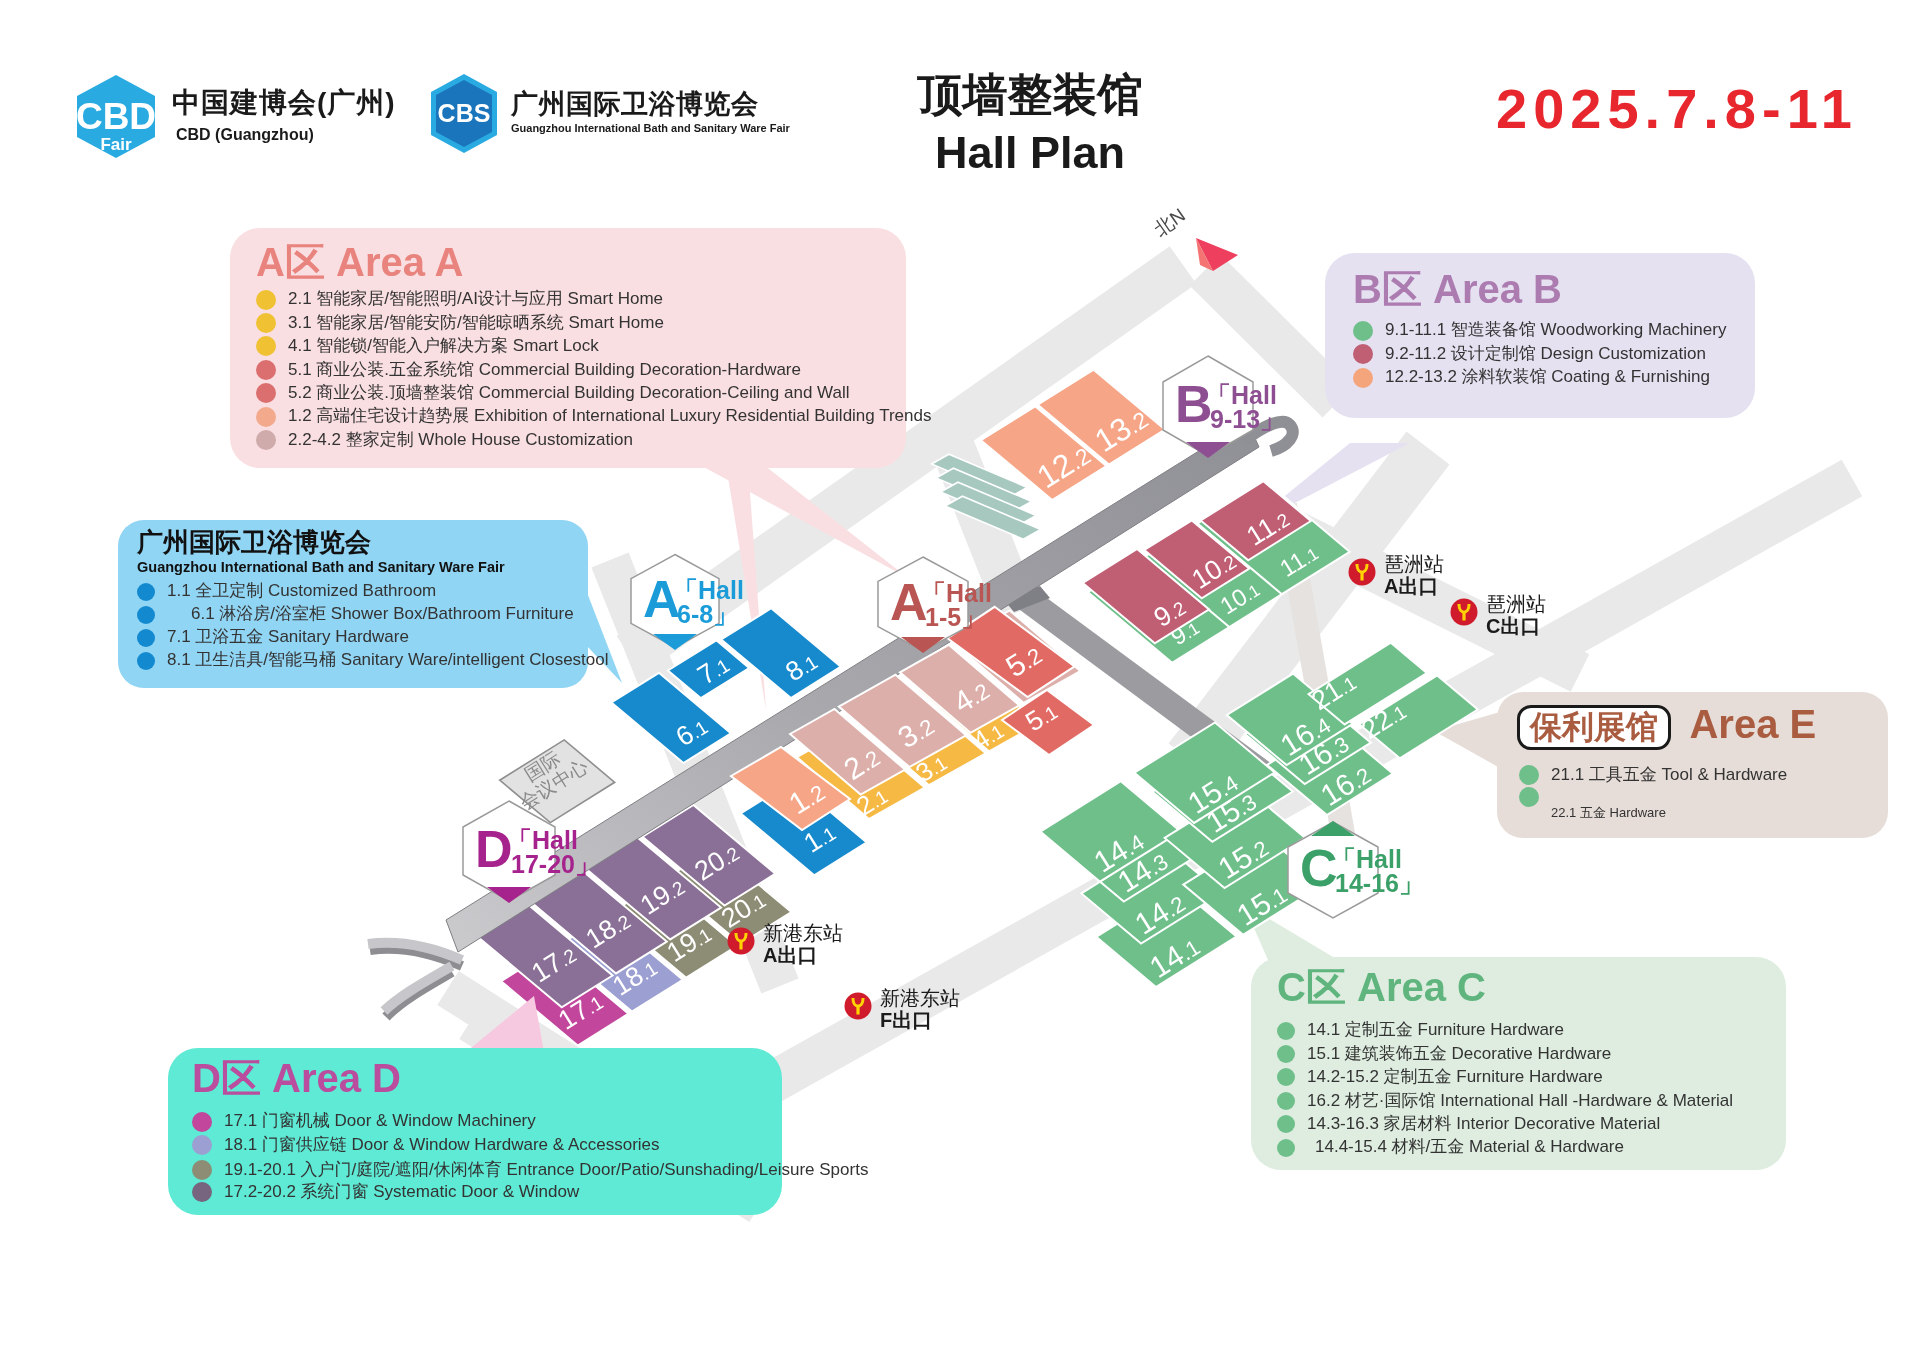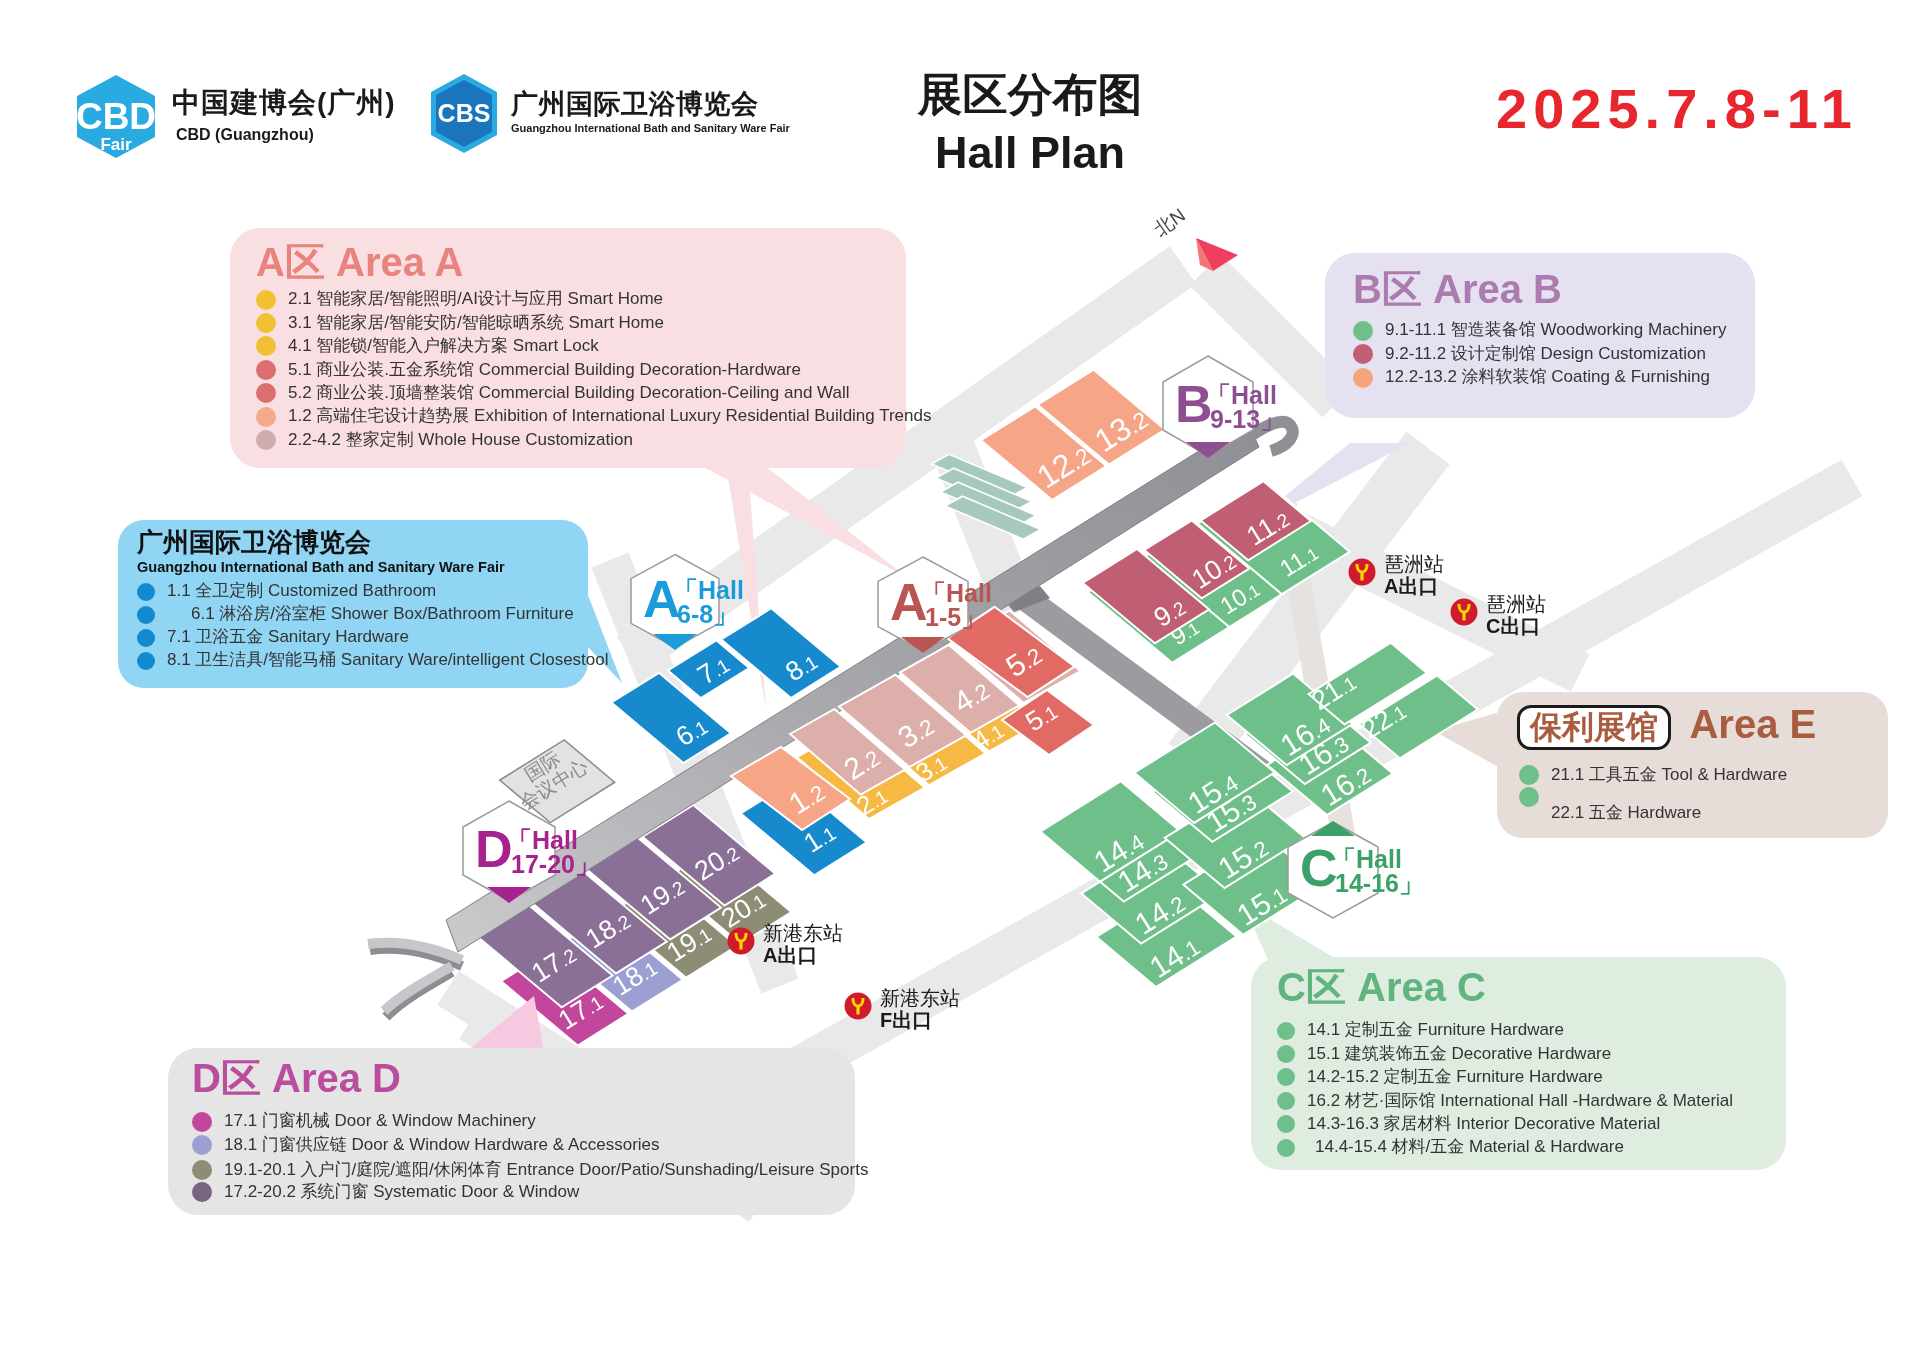--- a/index.html
+++ b/index.html
@@ -348,21 +348,21 @@
 <div style="position:absolute;left:20px;top:10px;">
 <span style="display:inline-block;border:3px solid #1a1a1a;border-radius:14px;background:#fff;padding:2px 10px;font-size:32px;font-weight:bold;color:#a95c3f;">保利展馆</span>
 <span style="font-size:40px;font-weight:bold;color:#a95c3f;margin-left:14px;">Area E</span></div>
 <div style="position:absolute;left:22px;top:72px;">
 <div style="display:flex;align-items:center;height:22px;">
         <span style="flex:0 0 auto;width:20px;height:20px;border-radius:50%;background:#6fbf8b;margin-right:12px;"></span>
         <span style="font-size:17px;color:#333;white-space:nowrap;">21.1 工具五金 Tool &amp; Hardware</span>
       </div>
 <div style="display:flex;align-items:center;height:22px;">
         <span style="flex:0 0 auto;width:20px;height:20px;border-radius:50%;background:#6fbf8b;margin-right:12px;"></span>
-        <span style="font-size:17px;color:#333;white-space:nowrap;margin-top:33px;">22.1 五金 Hardware</span>
+        <span style="font-size:13px;color:#333;white-space:nowrap;margin-top:33px;">22.1 五金 Hardware</span>
       </div>
 </div>
   </div>
 
 <div style="position:absolute;left:1251px;top:957px;width:535px;height:213px;background:#deede0;border-radius:30px;">
 <div style="position:absolute;left:26px;top:8px;font-size:40px;font-weight:bold;color:#5fb57d;">C区 Area C</div>
 <div style="position:absolute;left:26px;top:62px;">
 <div style="display:flex;align-items:center;height:23.4px;">
         <span style="flex:0 0 auto;width:18px;height:18px;border-radius:50%;background:#6fbf8b;margin-right:12px;"></span>
         <span style="font-size:17px;color:#333;white-space:nowrap;">14.1 定制五金 Furniture Hardware</span>
@@ -383,21 +383,21 @@
         <span style="flex:0 0 auto;width:18px;height:18px;border-radius:50%;background:#6fbf8b;margin-right:12px;"></span>
         <span style="font-size:17px;color:#333;white-space:nowrap;">14.3-16.3 家居材料 Interior Decorative Material</span>
       </div>
 <div style="display:flex;align-items:center;height:23.4px;gap:8px;">
         <span style="flex:0 0 auto;width:18px;height:18px;border-radius:50%;background:#6fbf8b;margin-right:12px;"></span>
         <span style="font-size:17px;color:#333;white-space:nowrap;">14.4-15.4 材料/五金 Material &amp; Hardware</span>
       </div>
 </div>
   </div>
 
-<div style="position:absolute;left:168px;top:1048px;width:687px;height:167px;background:#e5e5e5;border-radius:30px;">
+<div style="position:absolute;left:168px;top:1048px;width:614px;height:167px;background:#5eead4;border-radius:30px;">
 <div style="position:absolute;left:24px;top:8px;font-size:40px;font-weight:bold;color:#ba4d9d;">D区 Area D</div>
 <div style="position:absolute;left:24px;top:62px;">
 <div style="display:flex;align-items:center;height:23.4px;">
         <span style="flex:0 0 auto;width:20px;height:20px;border-radius:50%;background:#c2469c;margin-right:12px;"></span>
         <span style="font-size:17px;color:#333;white-space:nowrap;">17.1 门窗机械  Door &amp; Window Machinery</span>
       </div>
 <div style="display:flex;align-items:center;height:23.4px;">
         <span style="flex:0 0 auto;width:20px;height:20px;border-radius:50%;background:#9c9fd1;margin-right:12px;"></span>
         <span style="font-size:17px;color:#333;white-space:nowrap;">18.1 门窗供应链  Door &amp; Window Hardware &amp; Accessories</span>
       </div>
@@ -418,15 +418,15 @@
 <text x="116" y="150" text-anchor="middle" font-size="17" font-weight="bold" fill="#fff" font-family="Liberation Sans, sans-serif">Fair</text>
 
 <polygon points="464,74 497,92 497,135 464,153 431,135 431,92" fill="#29abe2"></polygon>
 <polygon points="464,80 492,95 492,132 464,147 436,132 436,95" fill="#1b75bc"></polygon>
 <text x="464" y="122" text-anchor="middle" font-size="25" font-weight="bold" fill="#fff" font-family="Liberation Sans, sans-serif">CBS</text>
 </svg>
 <div style="position:absolute;left:172px;top:88px;font-size:28px;font-weight:bold;color:#1a1a1a;letter-spacing:1px;">中国建博会(广州)</div>
 <div style="position:absolute;left:176px;top:126px;font-size:16px;font-weight:bold;color:#1a1a1a;">CBD (Guangzhou)</div>
 <div style="position:absolute;left:511px;top:90px;font-size:27px;font-weight:bold;color:#1a1a1a;letter-spacing:0.5px;">广州国际卫浴博览会</div>
 <div style="position:absolute;left:511px;top:122px;font-size:11px;font-weight:bold;color:#1a1a1a;">Guangzhou International Bath and Sanitary Ware Fair</div>
-<div style="position:absolute;left:880px;top:70px;width:300px;text-align:center;font-size:45px;font-weight:bold;color:#1a1a1a;">展区分布图</div>
+<div style="position:absolute;left:880px;top:70px;width:300px;text-align:center;font-size:45px;font-weight:bold;color:#1a1a1a;">顶墙整装馆</div>
 <div style="position:absolute;left:880px;top:128px;width:300px;text-align:center;font-size:45px;font-weight:bold;color:#1a1a1a;">Hall Plan</div>
 <div style="position:absolute;left:1496px;top:78px;width:400px;font-size:56px;font-weight:bold;letter-spacing:6px;color:#e8262d;">2025.7.8-11</div>
 
 </body></html>

